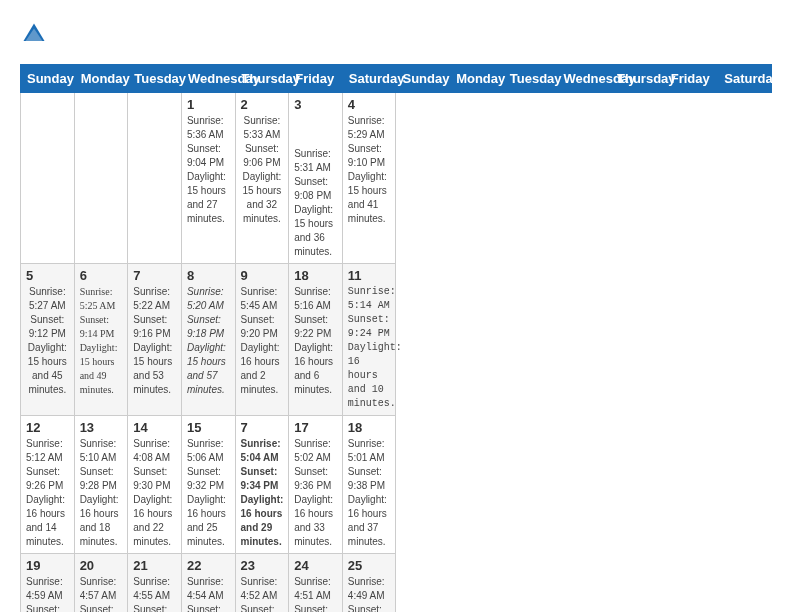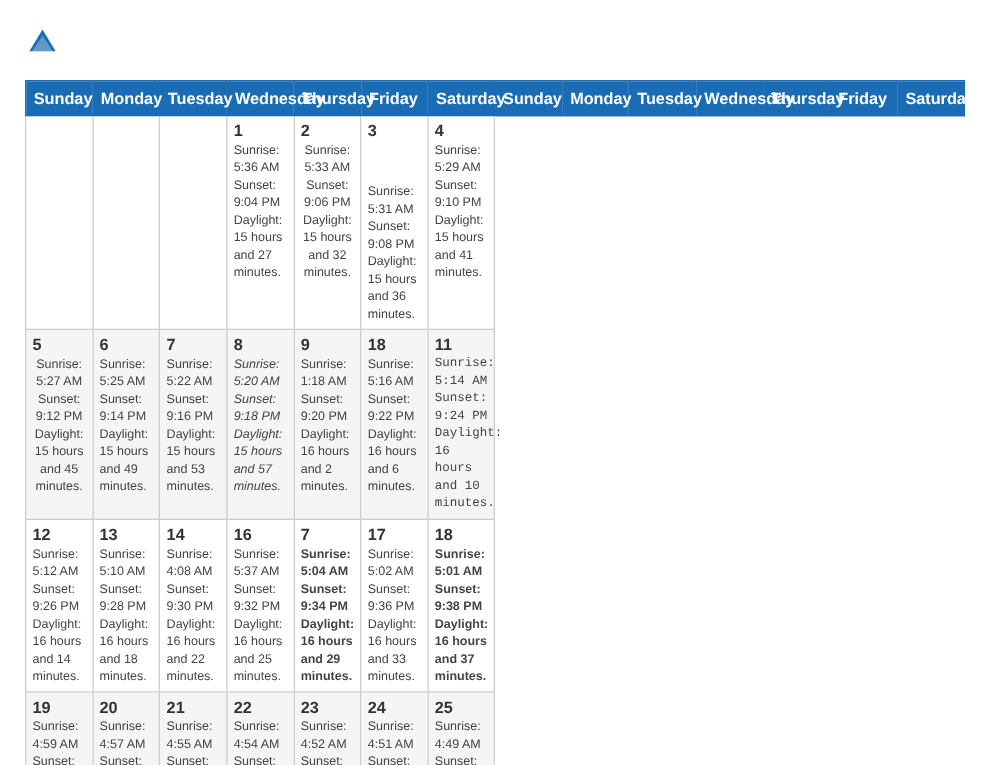--- a/index.html
+++ b/index.html
@@ -159,42 +159,42 @@
       <tr>
         <td>
           <span class="day-num">5</span>
           <div class="cell-content" style="white-space: pre-line; text-align: center;">Sunrise: 5:27 AM
 Sunset: 9:12 PM
 Daylight: 15 hours
 and 45 minutes.</div>
         </td>
         <td>
           <span class="day-num">6</span>
-          <div class="cell-content" style="white-space: pre-line;">Sunrise: 5:25 AM
+          <div class="cell-content" style="white-space: pre-line; font-family: Liberation Serif, serif;">Sunrise: 5:25 AM
 Sunset: 9:14 PM
 Daylight: 15 hours
 and 49 minutes.</div>
         </td>
         <td>
           <span class="day-num">7</span>
           <div class="cell-content" style="white-space: pre-line;">Sunrise: 5:22 AM
 Sunset: 9:16 PM
 Daylight: 15 hours
 and 53 minutes.</div>
         </td>
         <td>
           <span class="day-num">8</span>
           <div class="cell-content" style="white-space: pre-line; font-style: italic;">Sunrise: 5:20 AM
 Sunset: 9:18 PM
 Daylight: 15 hours
 and 57 minutes.</div>
         </td>
         <td>
           <span class="day-num">9</span>
-          <div class="cell-content" style="white-space: pre-line;">Sunrise: 1:18 AM
+          <div class="cell-content" style="white-space: pre-line;">Sunrise: 5:45 AM
 Sunset: 9:20 PM
 Daylight: 16 hours
 and 2 minutes.</div>
         </td>
         <td>
           <span class="day-num">18</span>
           <div class="cell-content" style="white-space: pre-line;">Sunrise: 5:16 AM
 Sunset: 9:22 PM
 Daylight: 16 hours
 and 6 minutes.</div>
@@ -223,43 +223,43 @@
 and 18 minutes.</div>
         </td>
         <td>
           <span class="day-num">14</span>
           <div class="cell-content" style="white-space: pre-line;">Sunrise: 4:08 AM
 Sunset: 9:30 PM
 Daylight: 16 hours
 and 22 minutes.</div>
         </td>
         <td>
-          <span class="day-num">16</span>
-          <div class="cell-content" style="white-space: pre-line;">Sunrise: 5:37 AM
+          <span class="day-num">15</span>
+          <div class="cell-content" style="white-space: pre-line;">Sunrise: 5:06 AM
 Sunset: 9:32 PM
 Daylight: 16 hours
 and 25 minutes.</div>
         </td>
         <td>
           <span class="day-num">7</span>
           <div class="cell-content" style="white-space: pre-line; font-weight: bold;">Sunrise: 5:04 AM
 Sunset: 9:34 PM
 Daylight: 16 hours
 and 29 minutes.</div>
         </td>
         <td>
           <span class="day-num">17</span>
           <div class="cell-content" style="white-space: pre-line;">Sunrise: 5:02 AM
 Sunset: 9:36 PM
 Daylight: 16 hours
 and 33 minutes.</div>
         </td>
         <td>
           <span class="day-num">18</span>
-          <div class="cell-content" style="white-space: pre-line; font-weight: bold;">Sunrise: 5:01 AM
+          <div class="cell-content" style="white-space: pre-line;">Sunrise: 5:01 AM
 Sunset: 9:38 PM
 Daylight: 16 hours
 and 37 minutes.</div>
         </td>
       </tr>
       <tr>
         <td>
           <span class="day-num">19</span>
           <div class="cell-content" style="white-space: pre-line;">Sunrise: 4:59 AM
 Sunset: 9:40 PM

